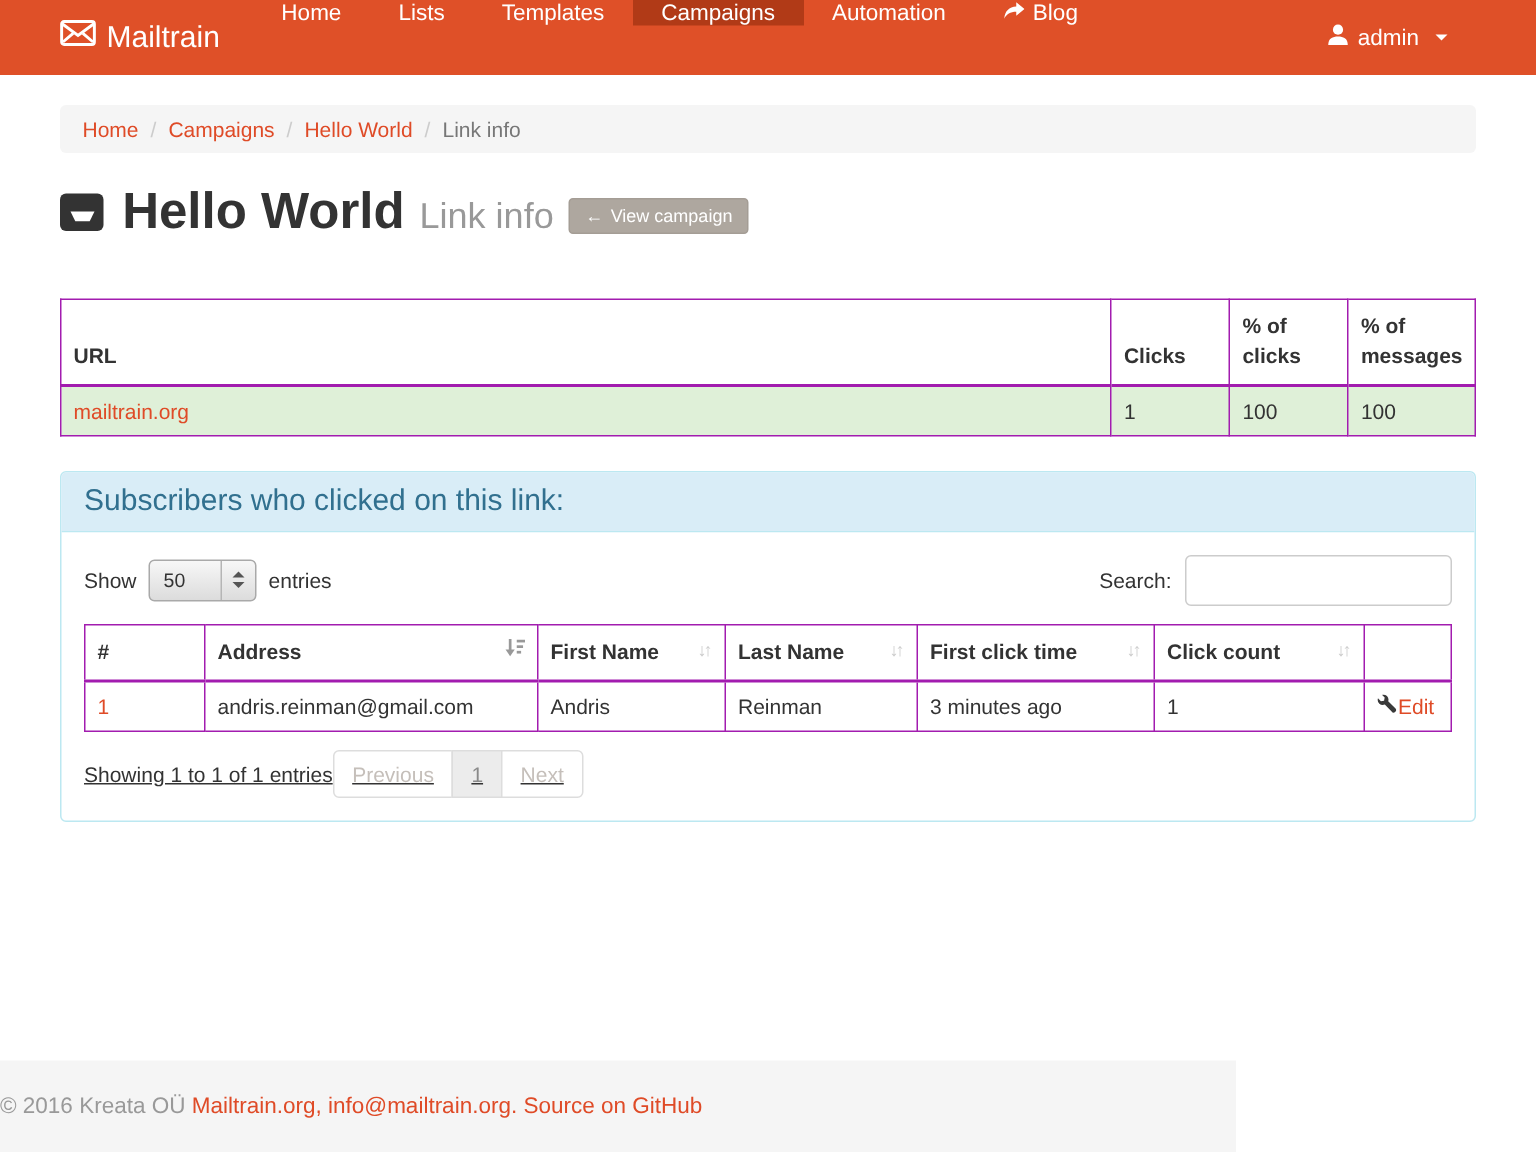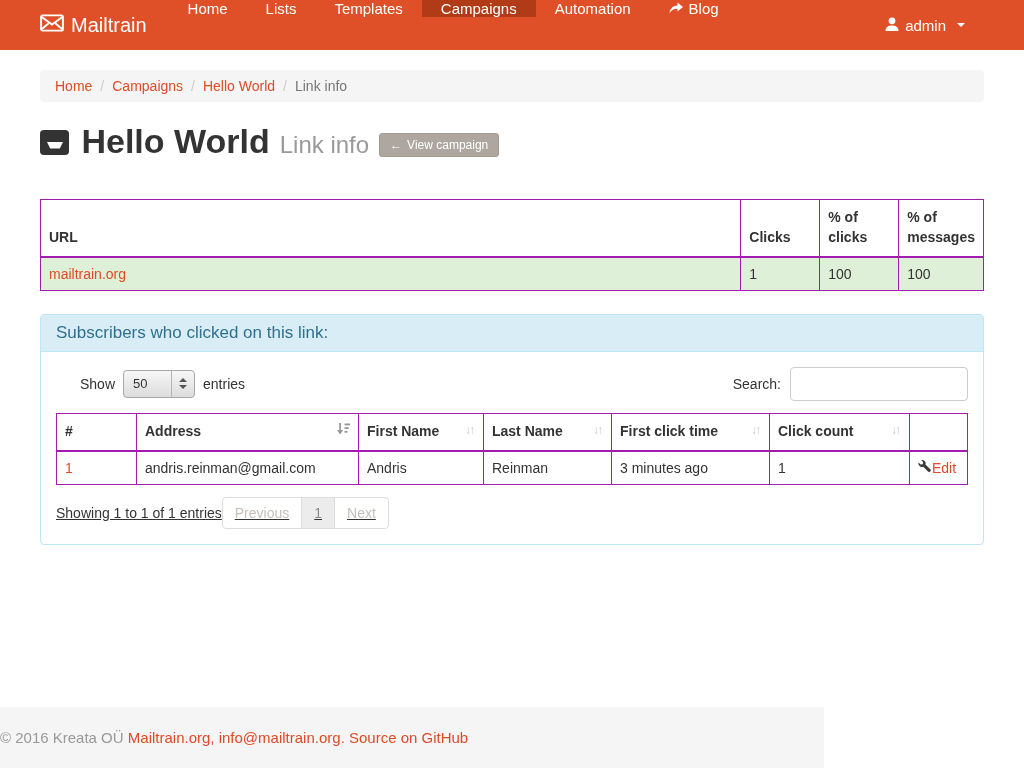--- a/index.html
+++ b/index.html
@@ -54,27 +54,27 @@
   .bordered thead th { vertical-align:bottom; border-bottom-width:2px; font-weight:700; line-height:1.42; }
   .links-table { margin-top:38px; }
   .links-table .c-num { width:79px; }
   .links-table .c-msg { width:83px; }
   .row-success td { background:#DFF0D8; }
   .links-table a { color:#DF4B27; }
 
   
   .panel { margin-top:23px; border:1px solid #BCE8F1; border-radius:4px; background:#fff; }
   .panel-heading {
-    background:#D9EDF7; color:#31708F; padding:8px 15px; font-size:17px;
+    background:#D9EDF7; color:#31708F; padding:8px 15px; font-size:20px;
     border-bottom:1px solid #BCE8F1; border-radius:3px 3px 0 0;
   }
   .panel-body { padding:15px; }
 
   .dt-controls { display:flex; justify-content:space-between; align-items:center; margin-bottom:12px; }
-  .dt-length { display:flex; align-items:center; gap:8px;margin-left:24px; }
+  .dt-length { display:flex; align-items:center; gap:8px; }
   .fake-select {
     display:inline-flex; align-items:center; height:28px; width:72px;
     border:1px solid #A9A9A9; border-radius:4px;
     background:linear-gradient(#f7f7f7,#dcdcdc); font-size:13px; cursor:pointer;
   }
   .fake-select .val { flex:1; padding-left:9px; }
   .spin { display:flex; flex-direction:column; gap:3px; padding:0 7px; border-left:1px solid #b5b5b5; height:100%; justify-content:center; }
   .spin i { width:0; height:0; border-left:4px solid transparent; border-right:4px solid transparent; display:block; }
   .spin .up { border-bottom:4px solid #555; }
   .spin .down { border-top:4px solid #555; }

